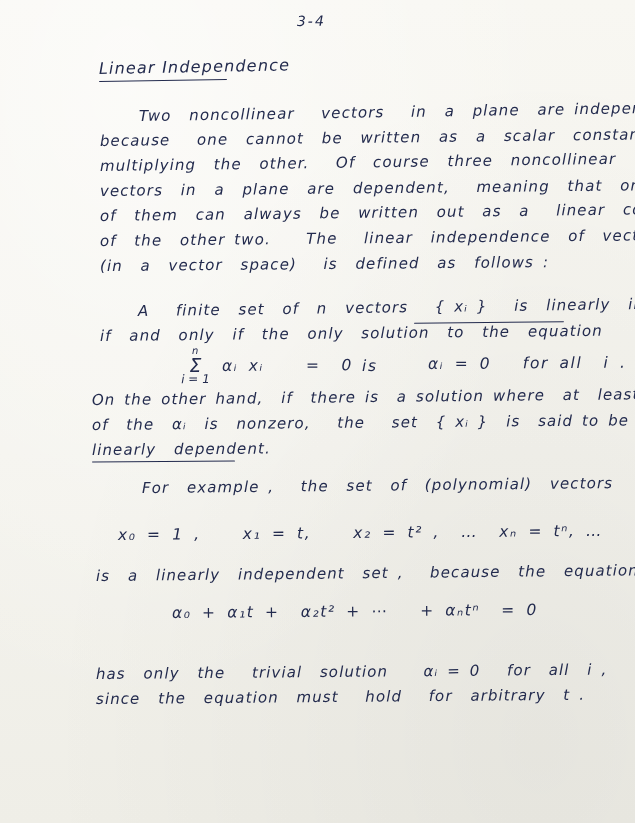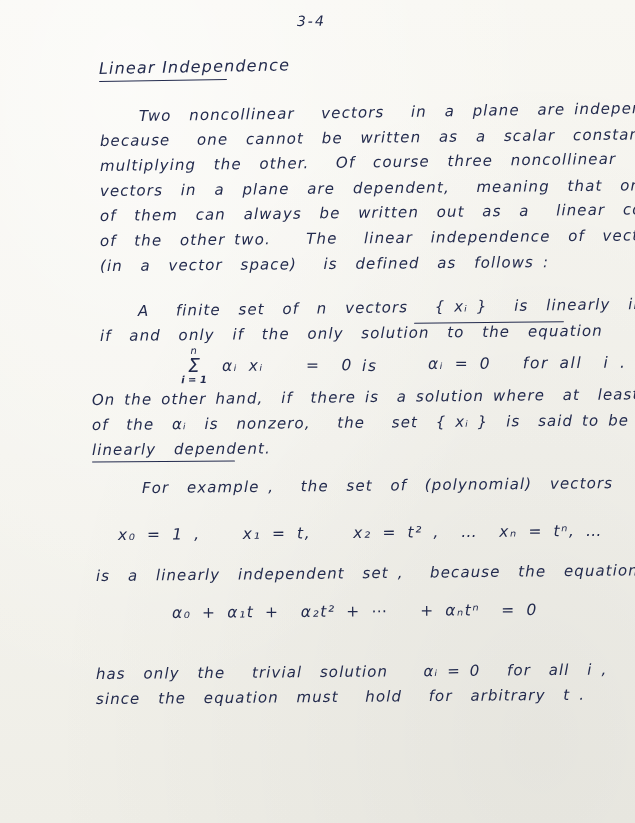--- a/index.html
+++ b/index.html
@@ -62,21 +62,21 @@
     word-spacing: 4px;
   }
   .sum-wrap {
     position: absolute;
     text-align: center;
     font-style: italic;
     color: #232b4e;
   }
   .sum-top { font-size: 10px; line-height: 10px; }
   .sum-sym { font-size: 19px; line-height: 18px; }
-  .sum-bot { font-size: 10px; line-height: 11px; font-weight: bold; }
+  .sum-bot { font-size: 12px; line-height: 11px; }
 </style>
 </head>
 <body>
 
 <div class="page">
   <div class="paper-tint"></div>
 
   <div class="ink hand pagenum" style="left:297px; top:14px; transform: rotate(-0.6deg);">3-4</div>
 
   <div class="ink hand heading" style="left:99px; top:60px; transform: rotate(-1.1deg);">Linear Independence</div>

